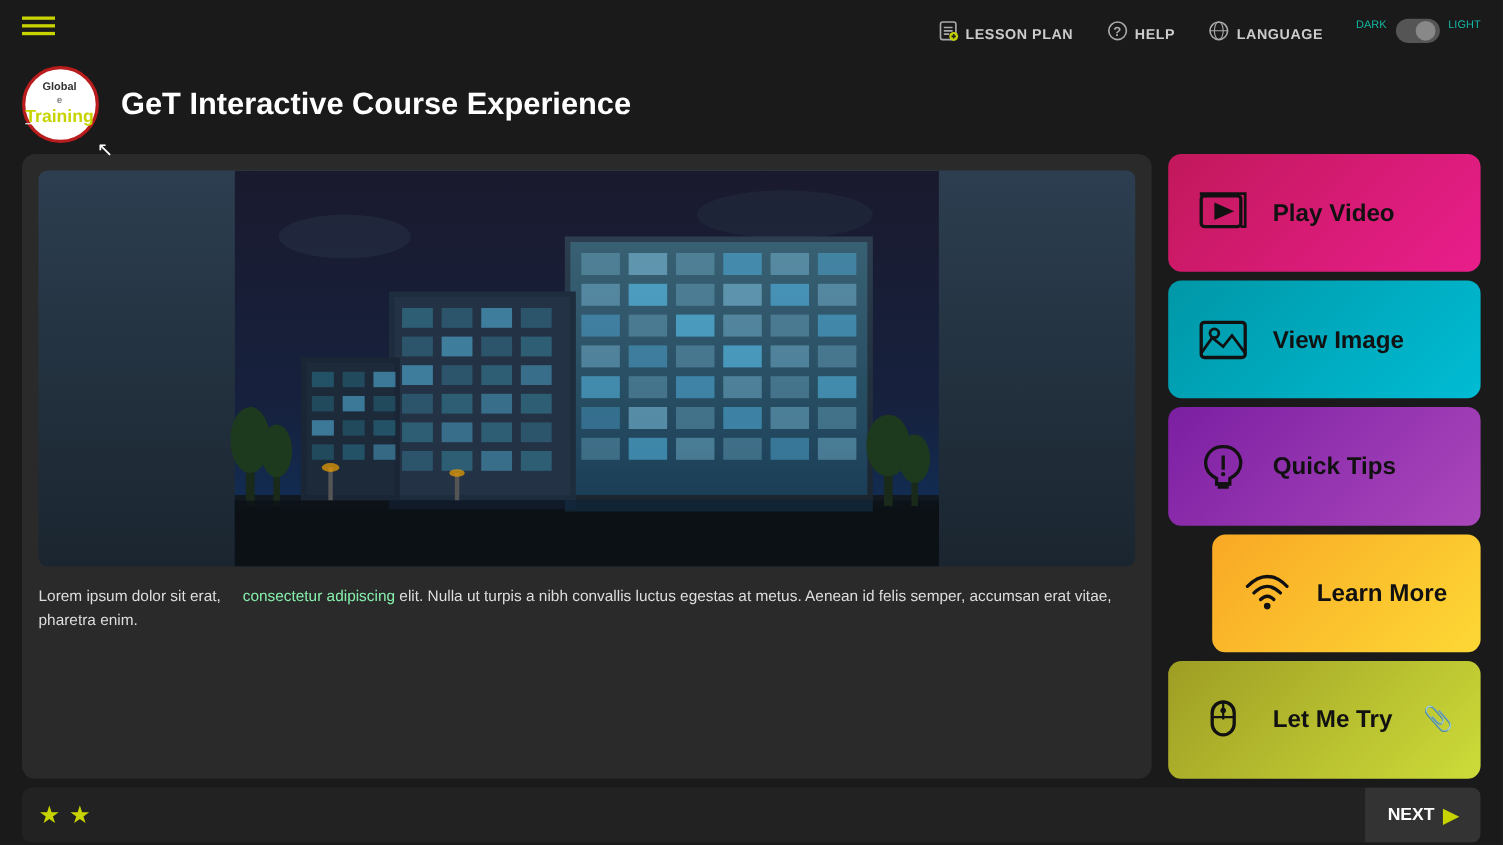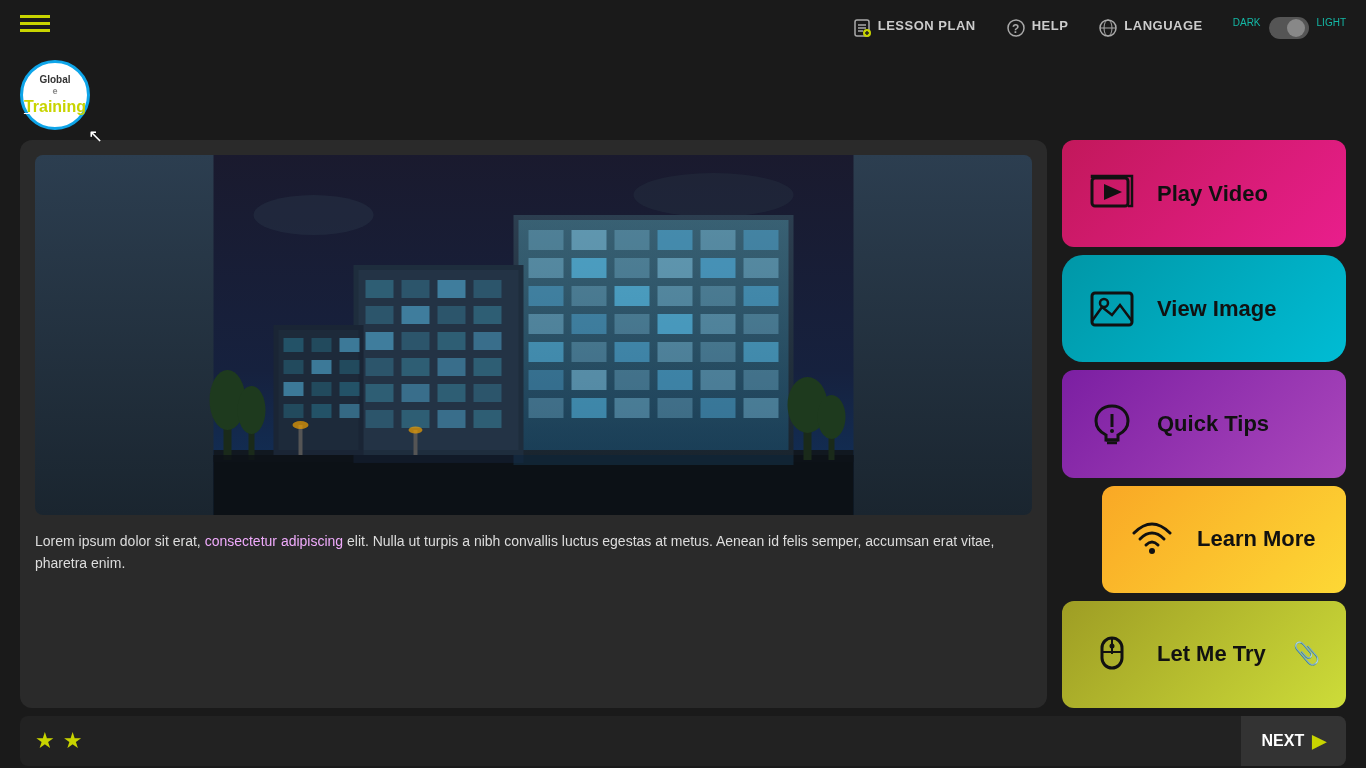--- a/index.html
+++ b/index.html
@@ -34,21 +34,21 @@
     }
     .hamburger span {
       display: block;
       width: 30px;
       height: 3px;
       background: #c8d400;
     }
 
     .top-nav-item {
       display: flex;
-      align-items: flex-start;
+      align-items: flex-end;
       gap: 6px;
       font-size: 13px;
       font-weight: bold;
       color: #ccc;
       cursor: pointer;
       letter-spacing: 0.5px;
     }
 
     .nav-icon {
       width: 20px;
@@ -90,22 +90,22 @@
       gap: 20px;
     }
 
     .logo-circle {
       width: 70px;
       height: 70px;
       border-radius: 50%;
       background: #fff;
       display: flex;
       align-items: center;
-      justify-content: center;
-      border: 3px solid #0ea5e9;
+      justify-content: flex-start;
+      border: 3px solid #b91c1c;
       flex-shrink: 0;
       text-decoration: underline;
     }
     .logo-text {
       font-size: 11px;
       font-weight: bold;
       color: #1a1a1a;
       text-align: center;
       line-height: 1.2;
     }
@@ -157,21 +157,22 @@
       width: 100%;
       height: 100%;
     }
 
     .text-content {
       font-size: 14px;
       line-height: 1.6;
       color: #ddd;
     }
     .text-content .highlight {
-      color: #f0abfc;
+      color: #86efac;
+      margin-left: 16px;
     }
 
     
     .right-panel {
       width: 284px;
       display: flex;
       flex-direction: column;
       gap: 8px;
     }
 
@@ -184,21 +185,21 @@
       gap: 20px;
       cursor: pointer;
       border: none;
       color: #111;
       font-size: 22px;
       font-weight: bold;
       transition: filter 0.15s;
     }
 
     .btn-play-video { background: linear-gradient(135deg, #c2185b, #e91e8c); color: #111; }
-    .btn-view-image { background: linear-gradient(135deg, #0097a7, #00bcd4); color: #111; border-radius: 21px; }
+    .btn-view-image { background: linear-gradient(135deg, #0097a7, #00bcd4); color: #111; }
     .btn-quick-tips { background: linear-gradient(135deg, #7b1fa2, #ab47bc); color: #111; }
     .btn-learn-more { background: linear-gradient(135deg, #f9a825, #fdd835); color: #111; margin-left: 40px; }
     .btn-let-me-try { background: linear-gradient(135deg, #9e9d24, #cddc39); color: #111; }
 
     .btn-icon {
       width: 50px;
       height: 50px;
       display: flex;
       align-items: center;
       justify-content: center;
@@ -333,20 +334,21 @@
 </div>
 
 <div class="header-row">
   <div class="logo-circle">
     <div class="logo-text">
       <div class="global">Global</div>
       <div style="font-size:9px;color:#888;">e</div>
       <div class="etraining">Training</div>
     </div>
   </div>
+  <h1 class="page-title">GeT Interactive Course Experience</h1>
 </div>
 
 <div class="main-content">
 
   <div class="left-panel">
 
     <div class="building-image">
       <svg viewBox="0 0 640 360" xmlns="http://www.w3.org/2000/svg">
 
         <defs>

